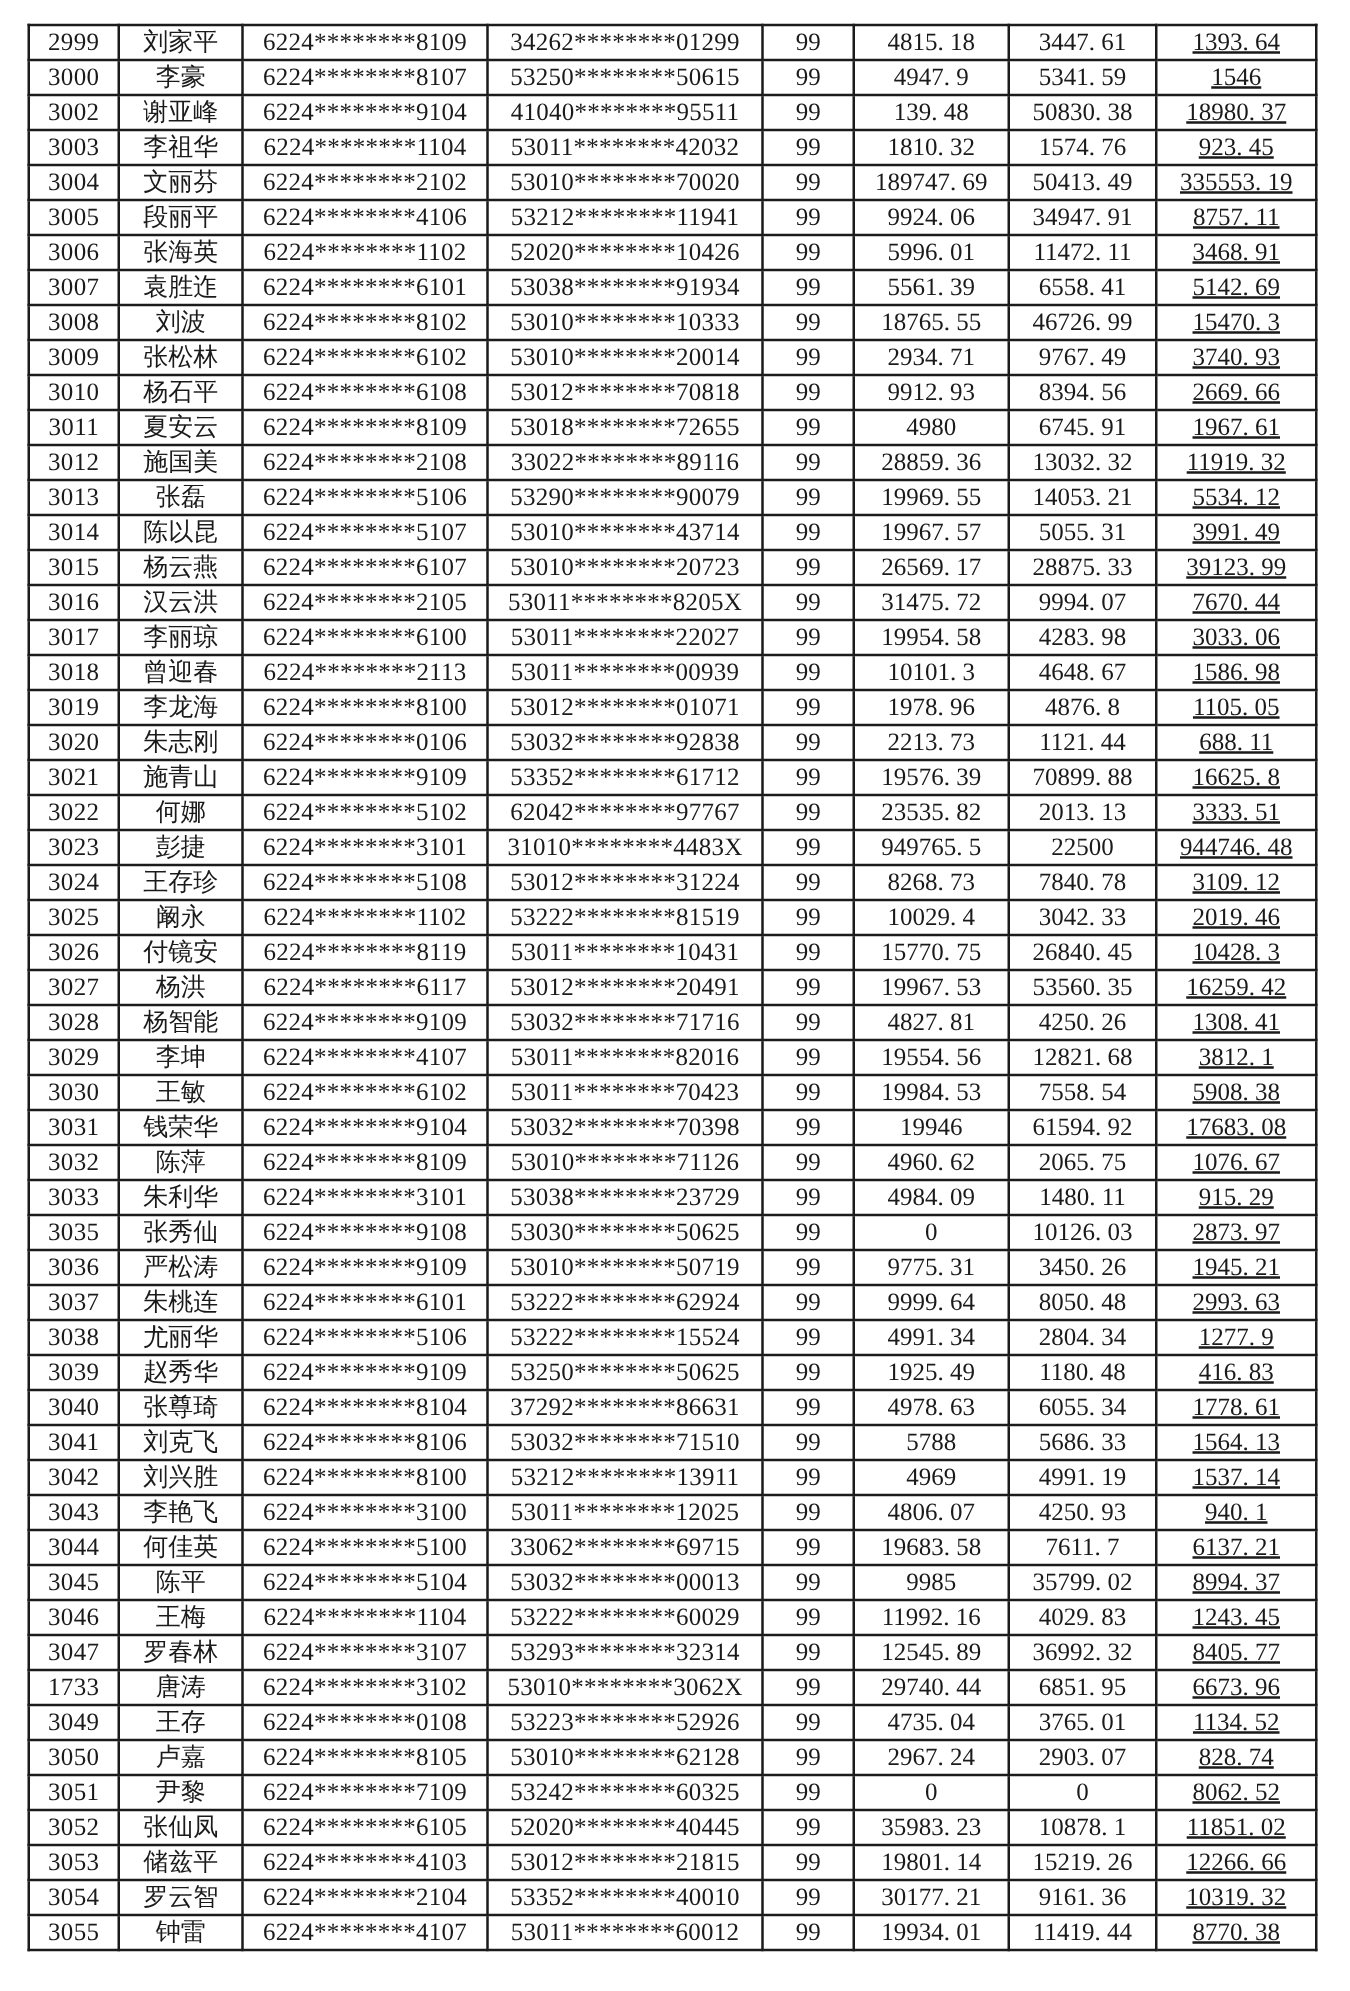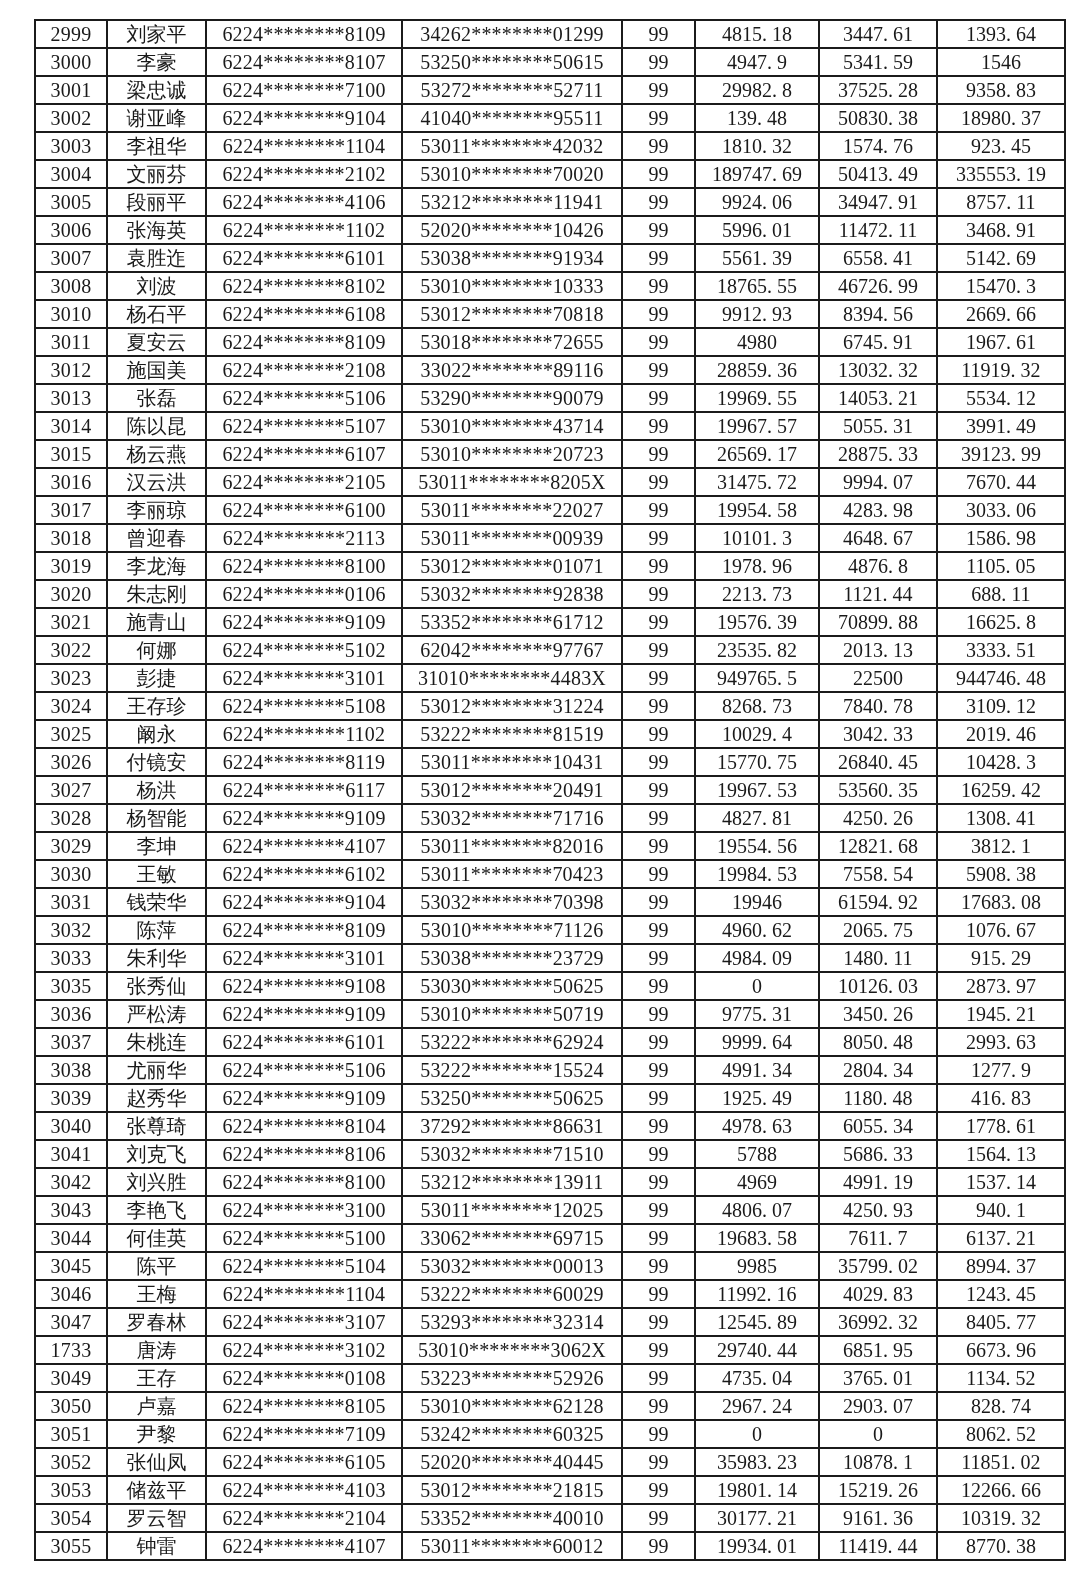--- a/index.html
+++ b/index.html
@@ -12,21 +12,21 @@
     height: 1593px;
     font-family: "Liberation Serif", "DejaVu Serif", serif;
     overflow: hidden;
   }
   #sheet {
     position: relative;
     width: 1080px;
     height: 1593px;
     background: #ffffff;
     box-sizing: border-box;
-    padding-left: 34px;
+    padding-left: 22px;
     padding-top: 19px;
   }
   table.data-table {
     border-collapse: collapse;
     table-layout: fixed;
     width: 1030px;
     background: #ffffff;
   }
   table.data-table td {
     border: 2px solid #1b1b1b;
@@ -41,21 +41,21 @@
     white-space: nowrap;
     overflow: hidden;
   }
   td.c-seq      { width: 72px; letter-spacing: 0.3px; }
   td.c-name     { width: 99px; font-family: Liberation Sans, sans-serif; font-size: 19px; }
   td.c-card     { width: 196px; letter-spacing: 0.2px; }
   td.c-id       { width: 220px; letter-spacing: 0.2px; }
   td.c-code     { width: 73px; }
   td.c-a        { width: 124px; }
   td.c-b        { width: 118px; margin-left: 24px; }
-  td.c-c        { width: 128px; }
+  td.c-c        { width: 128px; text-decoration: underline; }
 </style>
 </head>
 <body>
 
 <div id="sheet">
   <table class="data-table">
     <tbody id="table-body">
         <tr>
           <td class="c-seq">2999</td>
           <td class="c-name">刘家平</td>
@@ -70,30 +70,20 @@
           <td class="c-seq">3000</td>
           <td class="c-name">李豪</td>
           <td class="c-card">6224********8107</td>
           <td class="c-id">53250********50615</td>
           <td class="c-code">99</td>
           <td class="c-a">4947. 9</td>
           <td class="c-b">5341. 59</td>
           <td class="c-c">1546</td>
         </tr>
         <tr>
-          <td class="c-seq">3001</td>
-          <td class="c-name">梁忠诚</td>
-          <td class="c-card">6224********7100</td>
-          <td class="c-id">53272********52711</td>
-          <td class="c-code">99</td>
-          <td class="c-a">29982. 8</td>
-          <td class="c-b">37525. 28</td>
-          <td class="c-c">9358. 83</td>
-        </tr>
-        <tr>
           <td class="c-seq">3002</td>
           <td class="c-name">谢亚峰</td>
           <td class="c-card">6224********9104</td>
           <td class="c-id">41040********95511</td>
           <td class="c-code">99</td>
           <td class="c-a">139. 48</td>
           <td class="c-b">50830. 38</td>
           <td class="c-c">18980. 37</td>
         </tr>
         <tr>
@@ -148,20 +138,30 @@
         </tr>
         <tr>
           <td class="c-seq">3008</td>
           <td class="c-name">刘波</td>
           <td class="c-card">6224********8102</td>
           <td class="c-id">53010********10333</td>
           <td class="c-code">99</td>
           <td class="c-a">18765. 55</td>
           <td class="c-b">46726. 99</td>
           <td class="c-c">15470. 3</td>
+        </tr>
+        <tr>
+          <td class="c-seq">3009</td>
+          <td class="c-name">张松林</td>
+          <td class="c-card">6224********6102</td>
+          <td class="c-id">53010********20014</td>
+          <td class="c-code">99</td>
+          <td class="c-a">2934. 71</td>
+          <td class="c-b">9767. 49</td>
+          <td class="c-c">3740. 93</td>
         </tr>
         <tr>
           <td class="c-seq">3010</td>
           <td class="c-name">杨石平</td>
           <td class="c-card">6224********6108</td>
           <td class="c-id">53012********70818</td>
           <td class="c-code">99</td>
           <td class="c-a">9912. 93</td>
           <td class="c-b">8394. 56</td>
           <td class="c-c">2669. 66</td>

